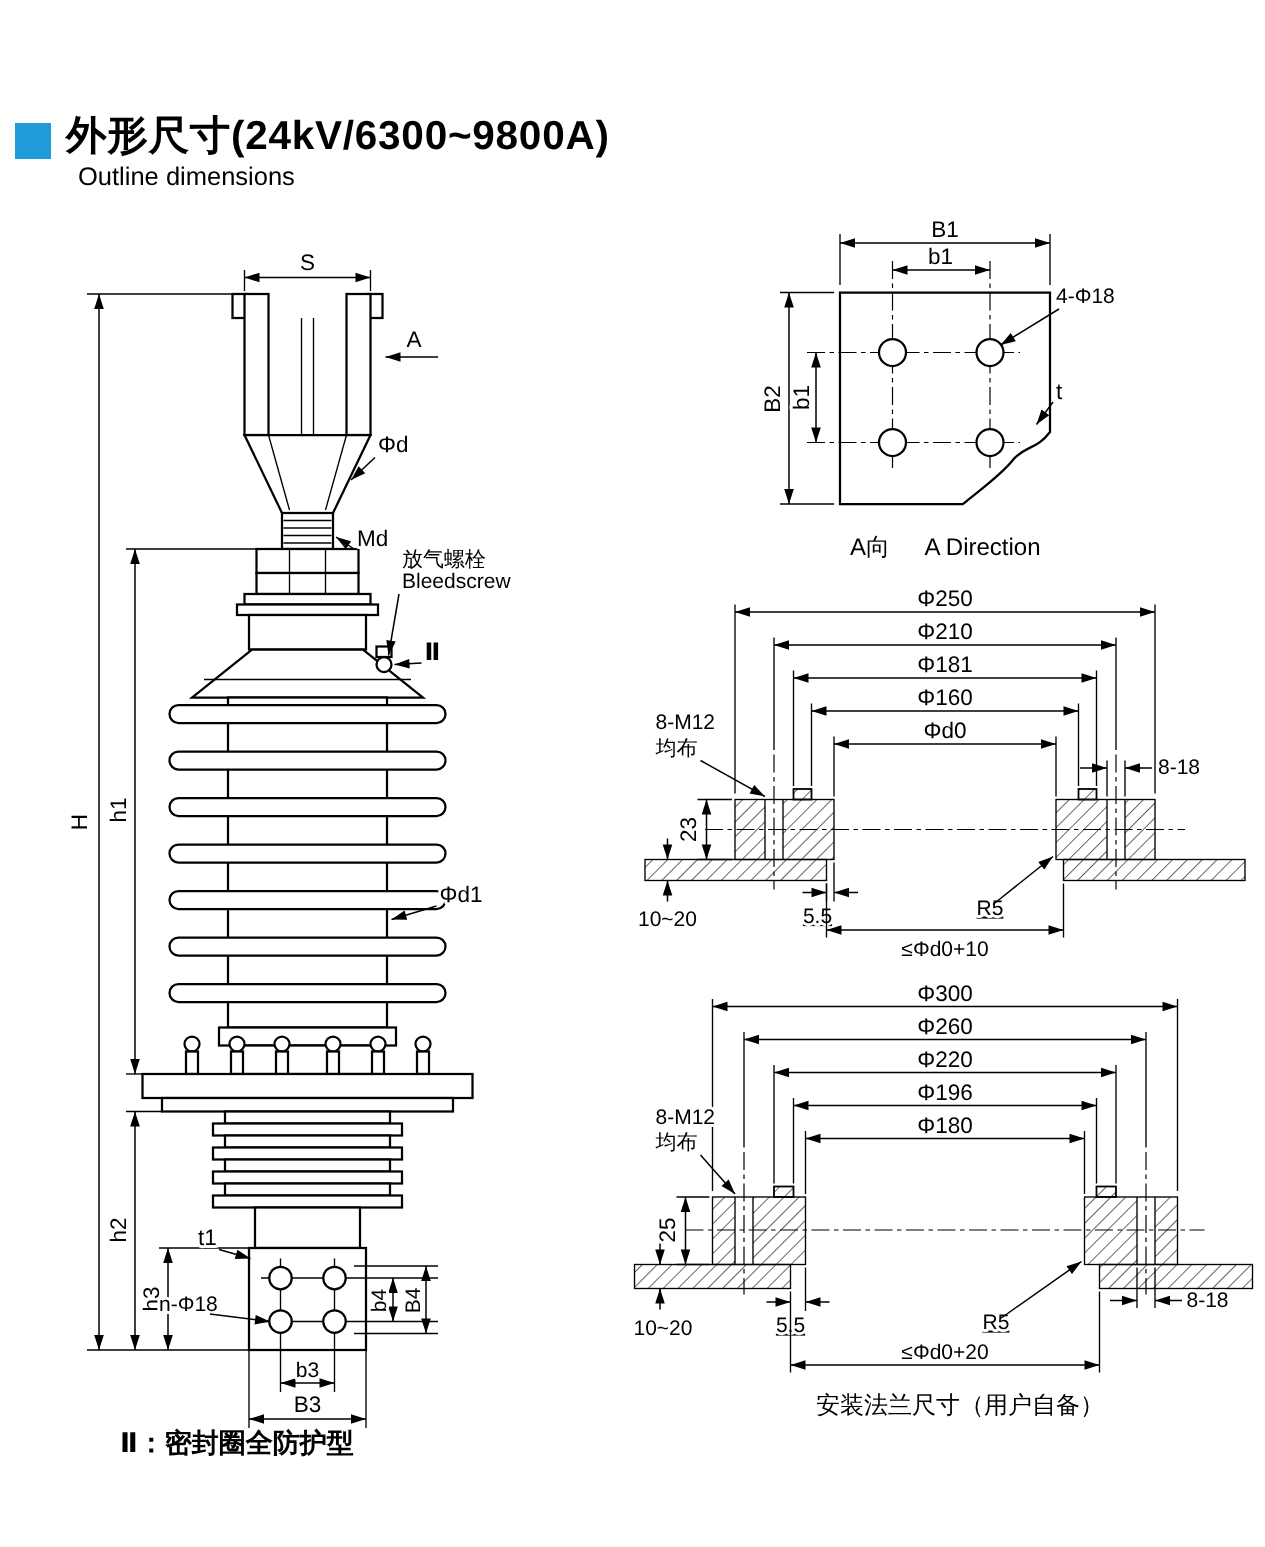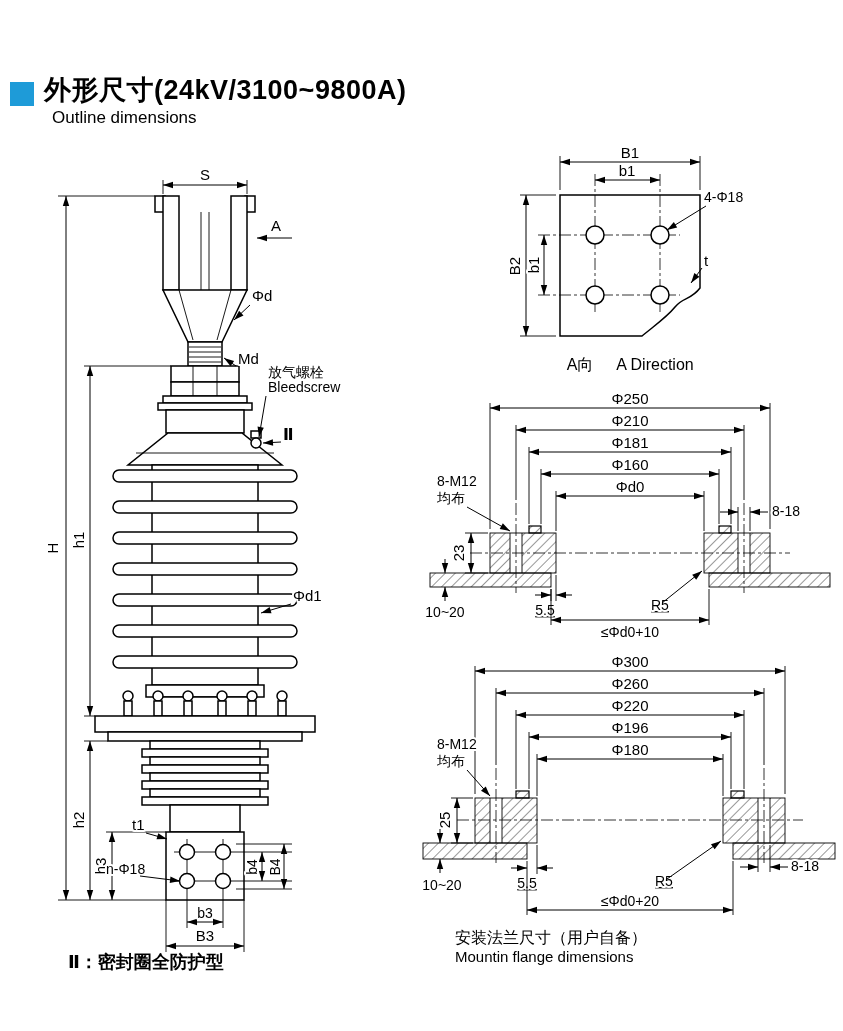--- a/index.html
+++ b/index.html
@@ -2,24 +2,24 @@
 <html><head>
 <meta charset="utf-8">
 <style>
   html,body{margin:0;padding:0;background:#fff}
   .page{position:relative;width:843px;height:1031px;background:#fff;overflow:hidden;
         font-family:"Liberation Sans","DejaVu Sans",sans-serif;color:#000}
   .abs{position:absolute}
   .title-icon{position:absolute;left:10px;top:82px;width:24px;height:24px}
   .title{position:absolute;left:44px;top:72px;font-size:27px;font-weight:700;letter-spacing:.5px}
   .subtitle{position:absolute;left:52px;top:108px;font-size:17px;font-weight:400}
-  .note{position:absolute;left:68px;top:950px;font-size:17px}
+  .note{position:absolute;left:80px;top:950px;font-size:17px}
   .note .cn{font-weight:700;font-size:18px}
   .note .en{margin-left:28px;font-size:16px;margin-top:2px}
-  .fl-caption{position:absolute;left:455px;top:928px;width:370px;text-align:left;line-height:19px}
+  .fl-caption{position:absolute;left:455px;top:928px;width:370px;text-align:center;line-height:19px}
   .fl-caption .cn{font-size:16px}
   .fl-caption .en{font-size:15px}
   svg text{font-family:"Liberation Sans","DejaVu Sans",sans-serif;fill:#000}
   .lbl{font-size:15px;paint-order:stroke;stroke:#fff;stroke-width:4px;stroke-linejoin:round}
   .sm{font-size:14px}
   .cap{font-size:16px}
   .und{text-decoration:underline}
   .ol{fill:#fff;stroke:#000;stroke-width:1.5}
   .thin{stroke:#000;stroke-width:0.9;fill:none}
   .ext{stroke:#000;stroke-width:0.9;fill:none}
@@ -27,21 +27,21 @@
   .cl{stroke:#000;stroke-width:0.8;fill:none;stroke-dasharray:12 3 3 3}
 </style>
 </head>
 <body>
 
 <div class="page">
 
   <svg class="title-icon" viewBox="0 0 24 24">
     <rect x="0" y="0" width="24" height="24" fill="#1e9bd8"></rect>
   </svg>
-  <div class="title">外形尺寸(24kV/3100~9800A)</div>
+  <div class="title">外形尺寸(24kV/6300~9800A)</div>
   <div class="subtitle">Outline dimensions</div>
 
   <svg class="abs" style="left:0;top:140px" width="420" height="880" viewBox="0 0 420 880">
     <defs>
       <marker id="am" markerWidth="12" markerHeight="10" refX="11" refY="5" orient="auto-start-reverse" markerUnits="userSpaceOnUse">
         <path d="M1,1.8 L11,5 L1,8.2 Z" fill="#000"></path>
       </marker>
     </defs>
 
     <g>
@@ -412,20 +412,19 @@
       <text class="lbl sm" x="376" y="223">8-18</text>
       <line class="ext" x1="112" y1="226" x2="112" y2="267"></line>
         <line class="ext" x1="318" y1="213" x2="318" y2="267"></line>
       <line class="dim" x1="112" y1="262" x2="318" y2="262" marker-start="url(#a2)" marker-end="url(#a2)"></line>
       <text class="lbl sm" x="215" y="258" text-anchor="middle">≤Φd0+20</text>
     </g>
   </svg>
 
   <div class="fl-caption">
     <div class="cn">安装法兰尺寸（用户自备）</div>
-    <div class="en">Mountin flange dimensions</div>
   </div>
 
   <div class="note">
     <div class="cn">Ⅱ：密封圈全防护型</div>
   </div>
 
 </div>
 
 </body></html>

